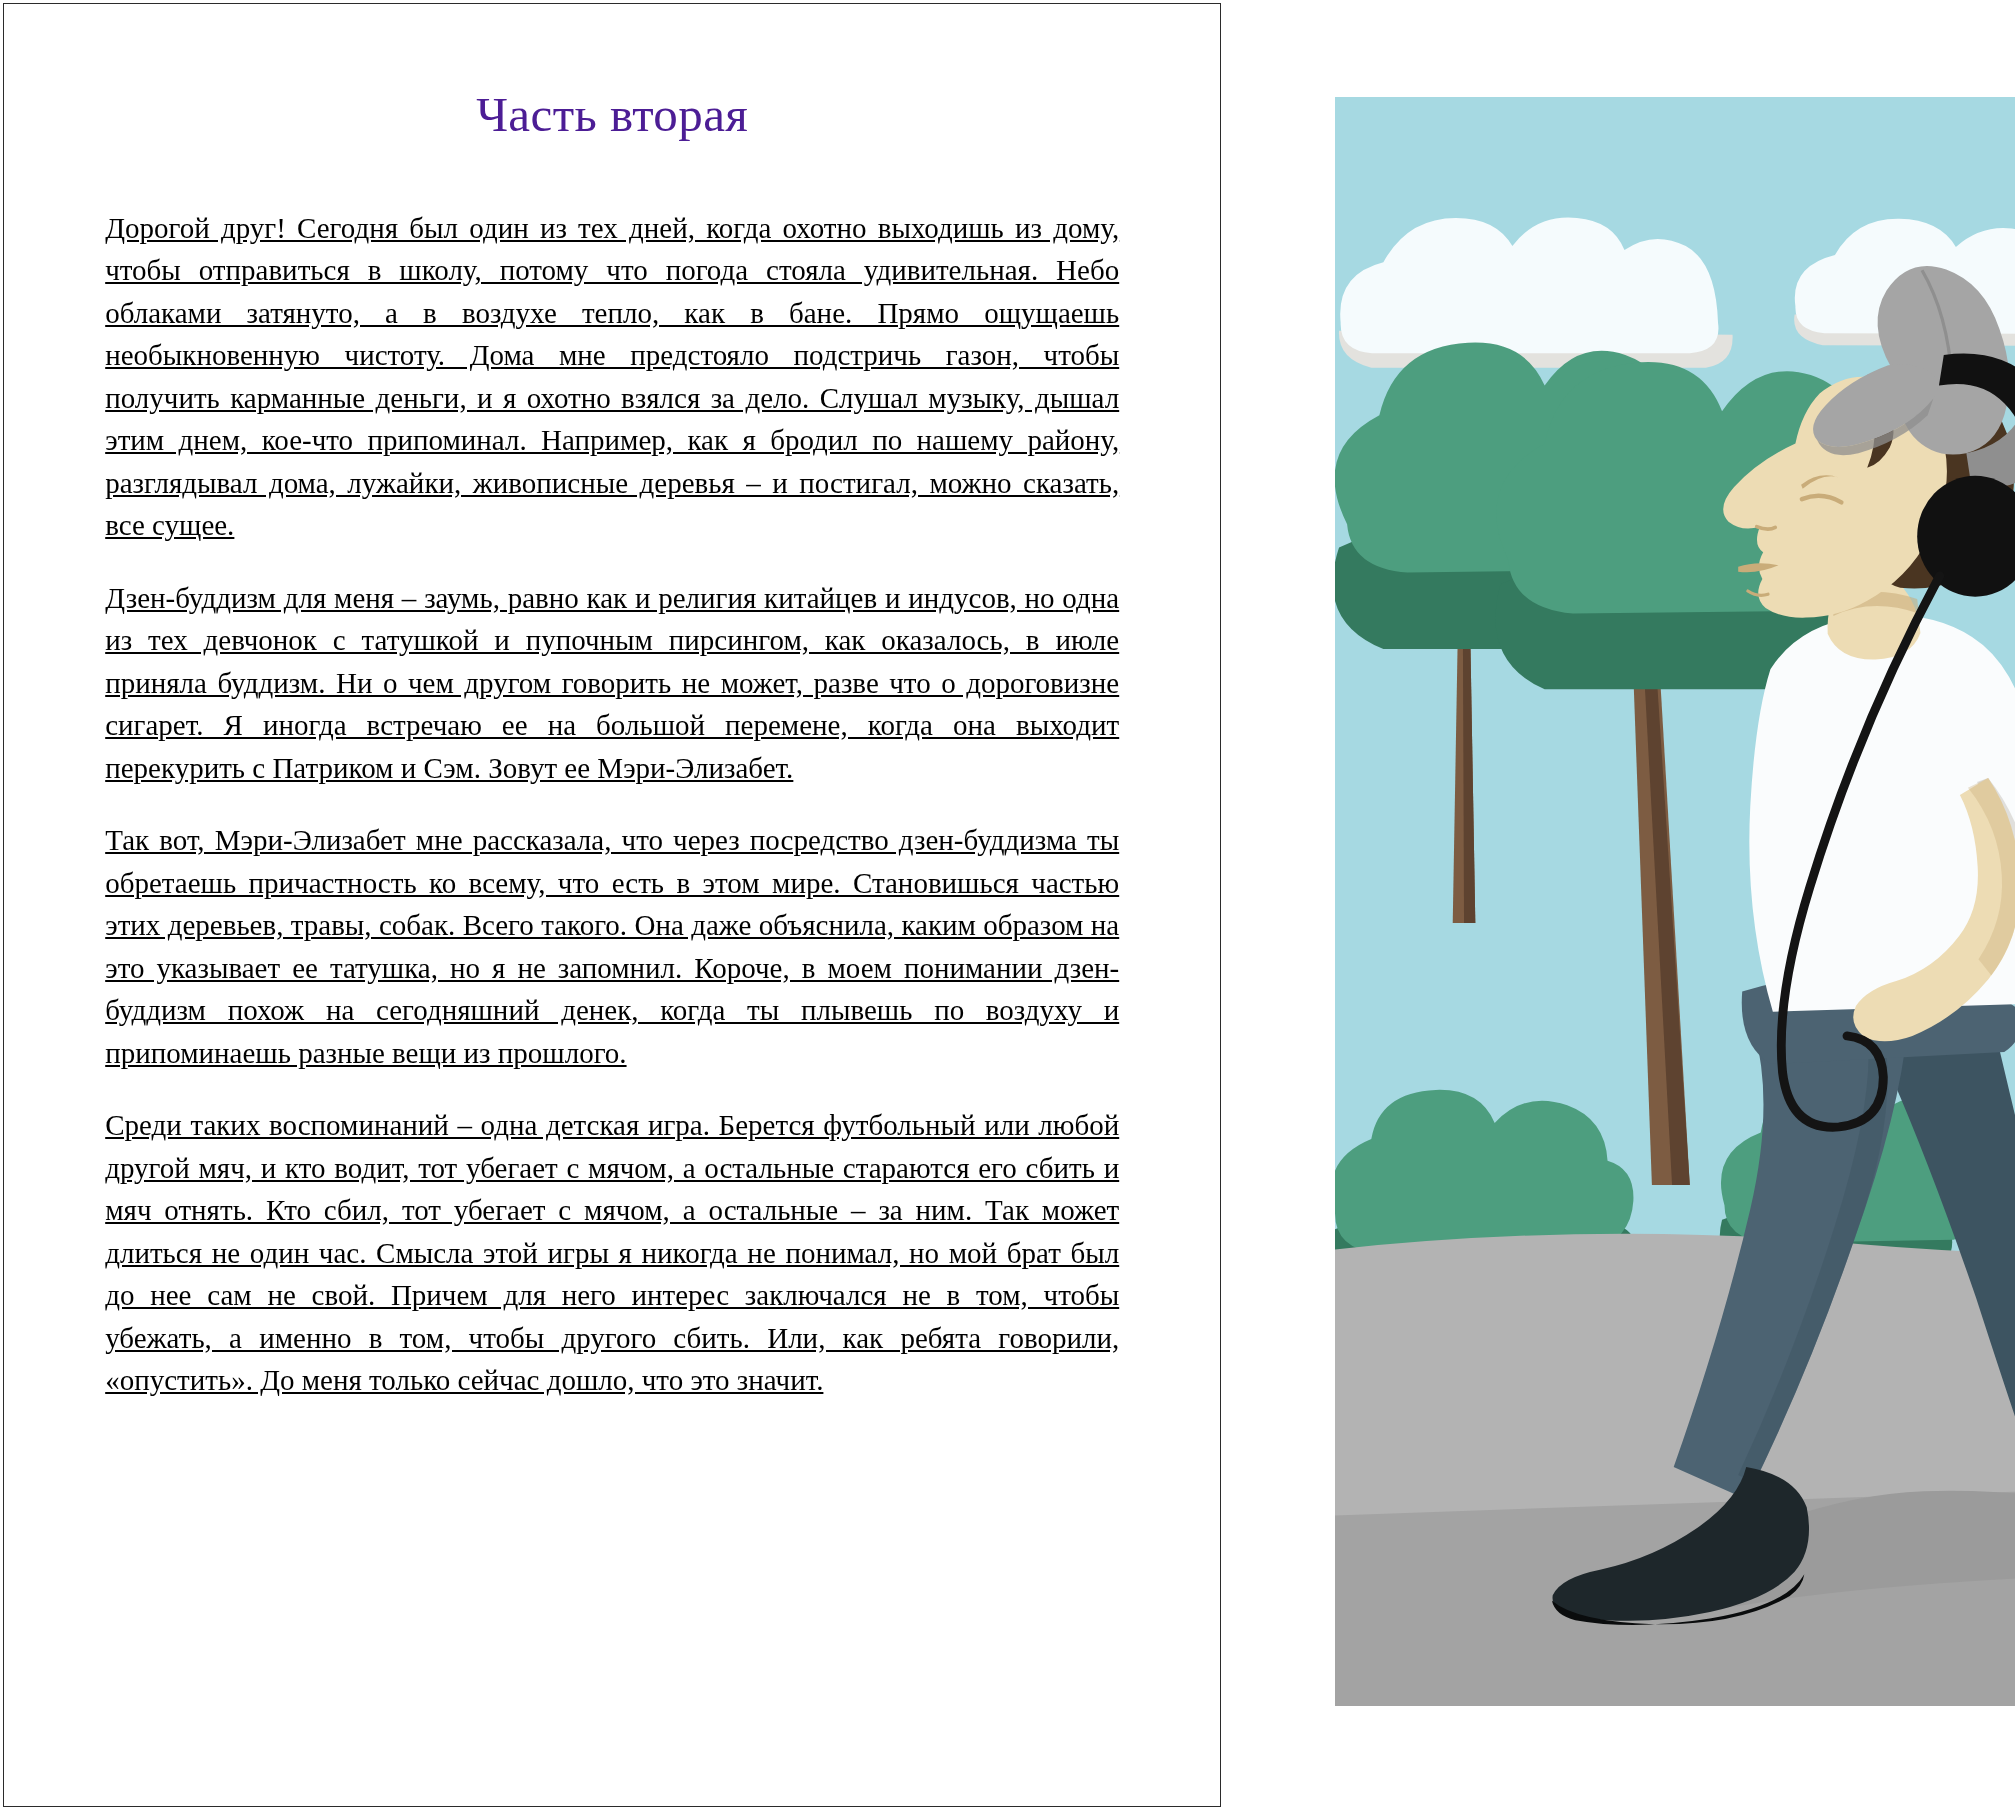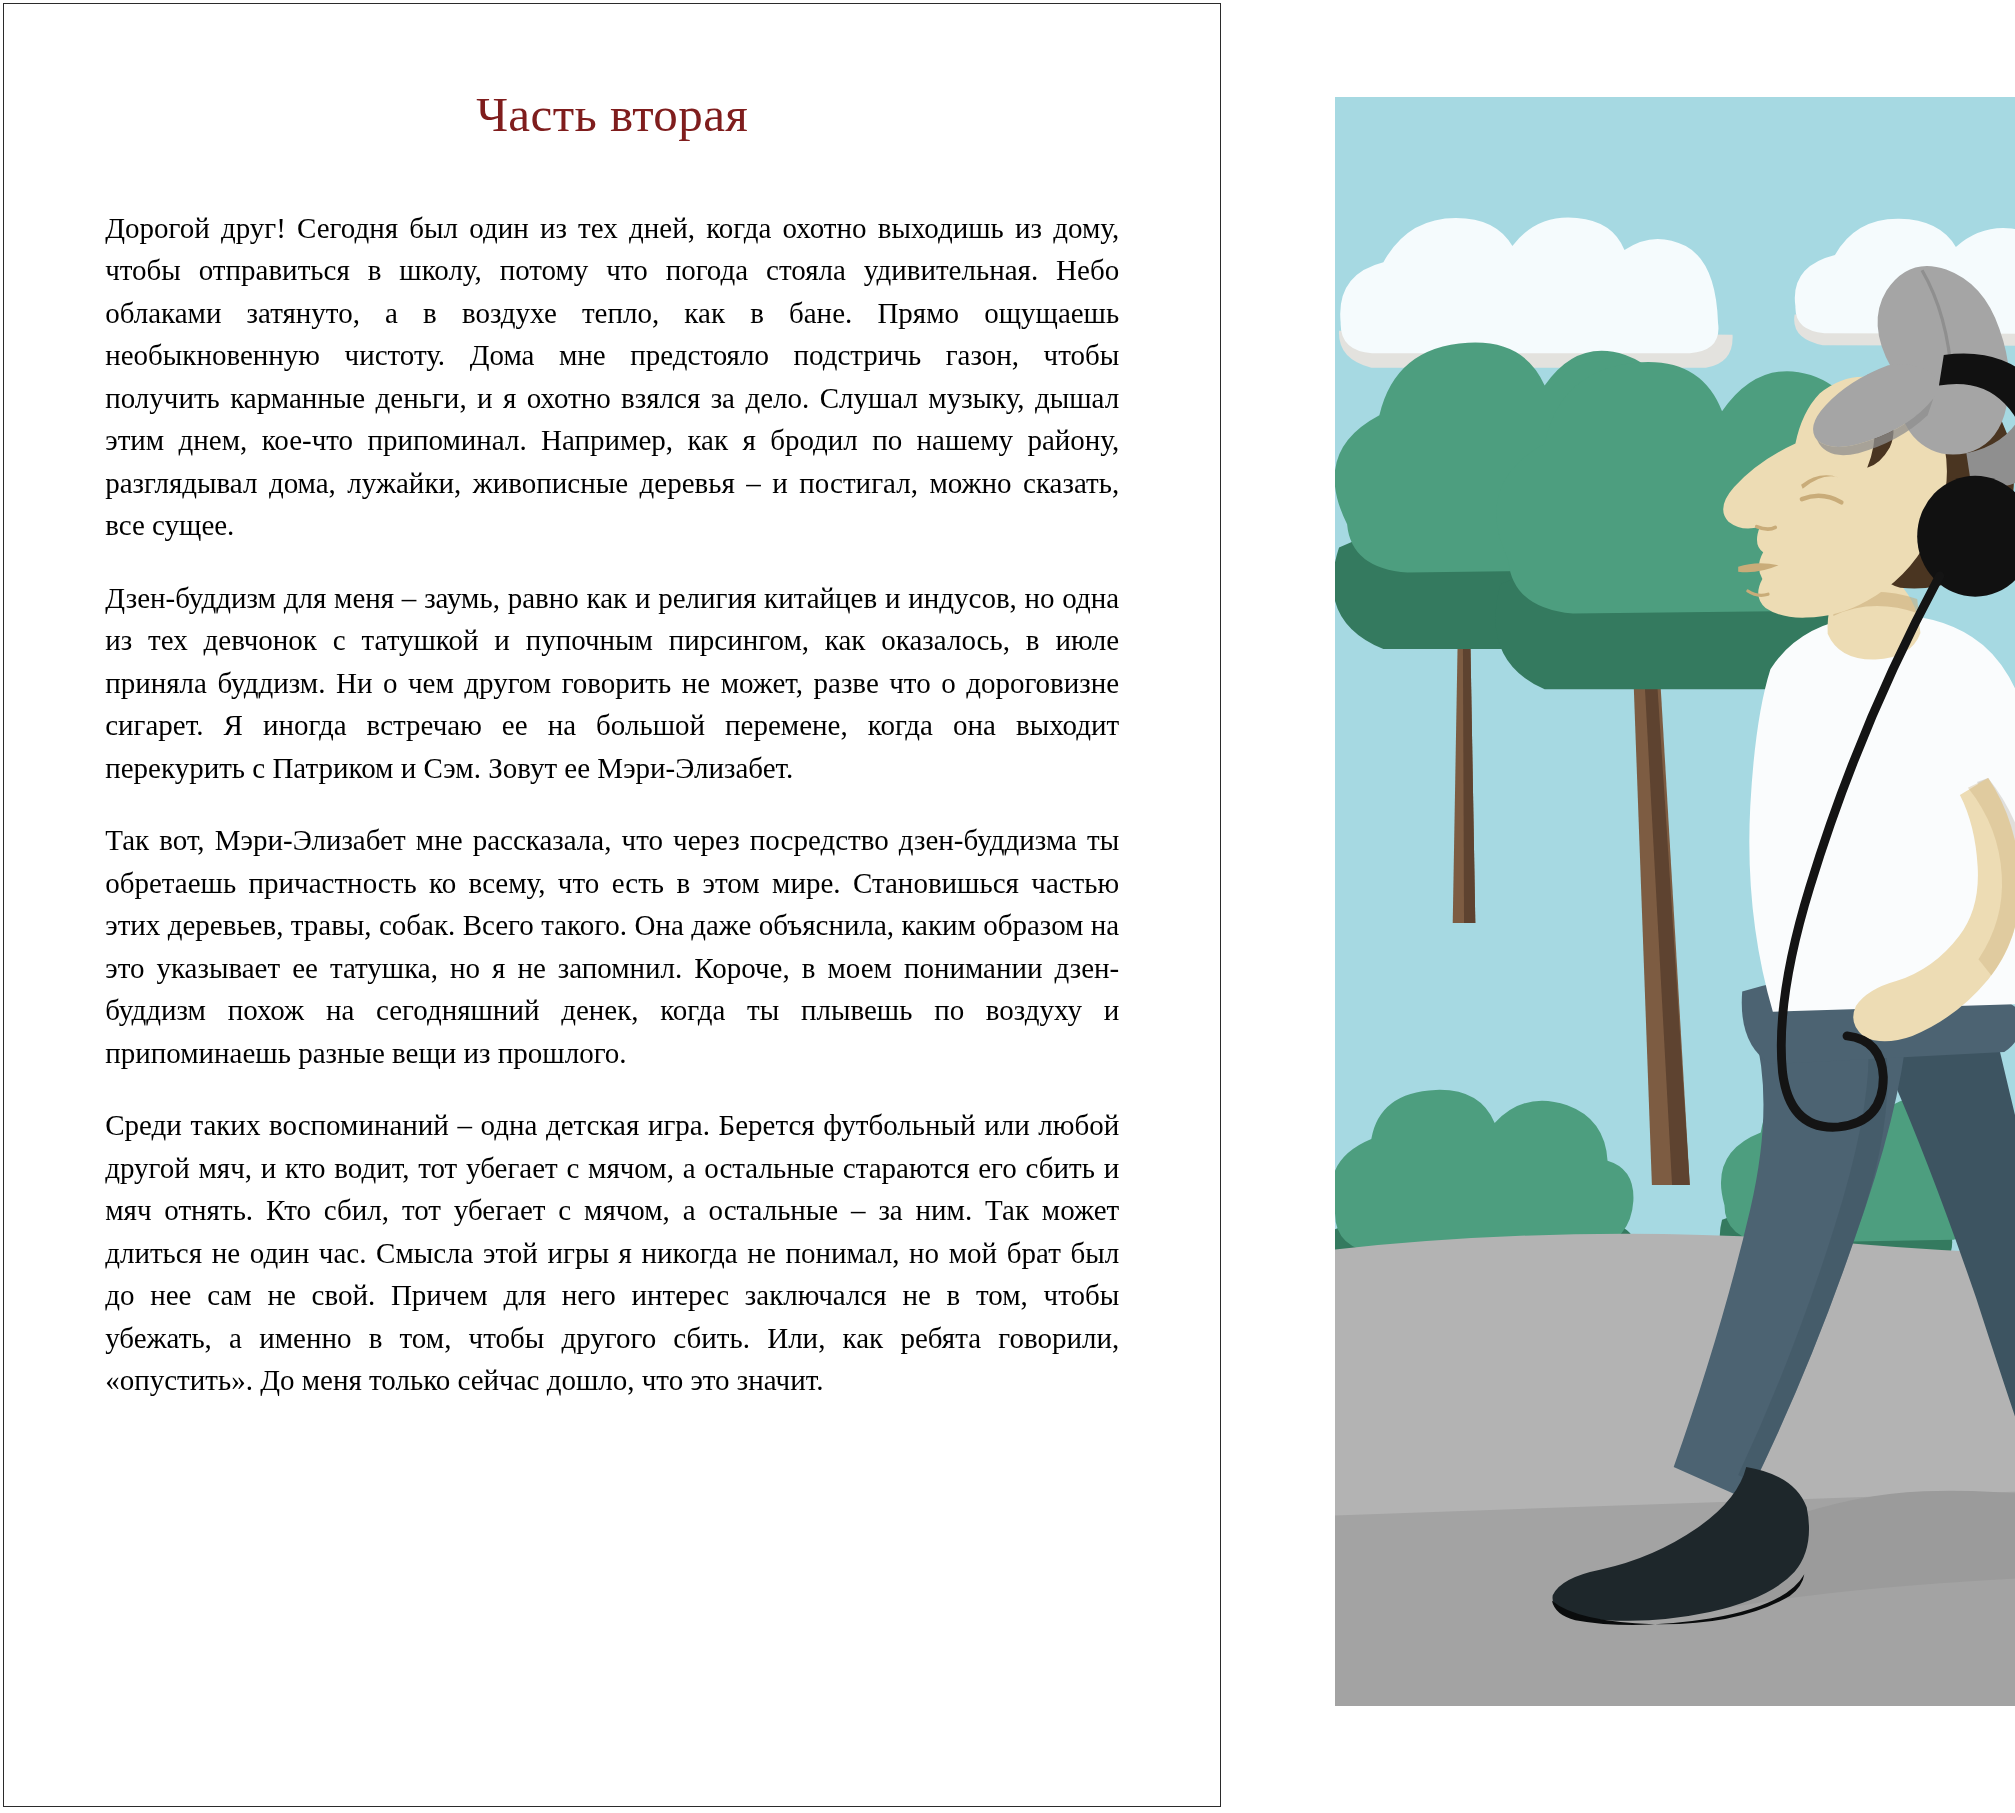--- a/index.html
+++ b/index.html
@@ -25,34 +25,35 @@
     border: 1.6px solid #2b2b2b;
     background: #ffffff;
     box-sizing: border-box;
   }
 
   #page-heading {
     margin-top: 79px;
     text-align: center;
     font-size: 49px;
     line-height: 1.30;
-    color: #7f1d1d;
+    color: #4c1d95;
     font-family: "Liberation Serif", "DejaVu Serif", serif;
     letter-spacing: 0.4px;
   }
   #page-heading .hl { display: block; }
 
   #body-text {
     margin: 60px 101px 12px 101px;
     color: #000000;
     font-size: 29px;
     line-height: 1.465;
     text-align: justify;
     text-justify: inter-word;
     hyphens: manual;
+    text-decoration: underline;
   }
   #body-text p {
     margin: 0 0 30px 0;
     text-indent: 0;
   }
   #body-text p:last-child { margin-bottom: 0; }
 
   
   #illustration-panel {
     position: absolute;

